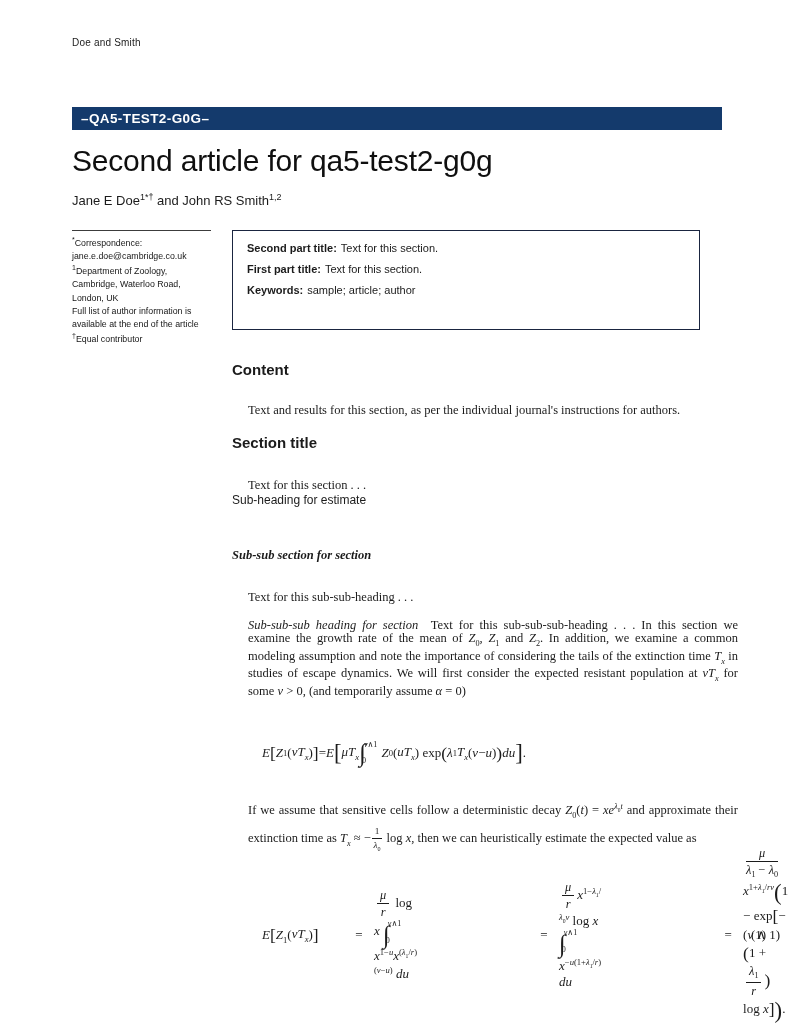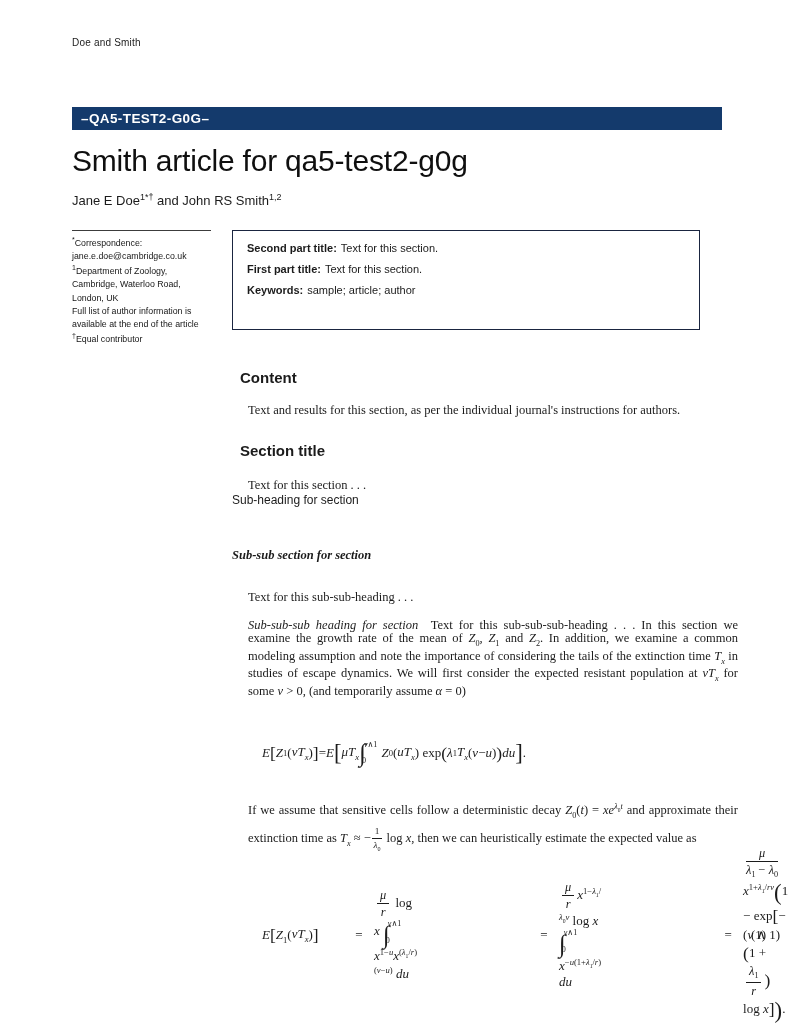--- a/index.html
+++ b/index.html
@@ -41,21 +41,21 @@
   }
   .abstract-title{font-size:12.5px;font-weight:bold;margin:0 0 9px 0;}
   .abstract-row{font-size:11px;line-height:1.25;margin-bottom:7px;}
   .abstract-row:last-child{margin-bottom:15px;}
   .abstract-row b{font-weight:bold;}
   .abstract-row .val{margin-left:4px;}
 
   
   .main-col{left:232px;top:0;width:490px;height:1028px;pointer-events:none;}
   .main-col > *{pointer-events:auto;}
-  .h1{position:absolute;font-size:15px;font-weight:bold;margin:8px;}
+  .h1{position:absolute;font-size:15px;font-weight:bold;margin:0;}
   .h-content{top:361px;}
   .h-section{top:434px;}
   .h-sub{position:absolute;top:493px;font-size:12px;margin:0;font-weight:500;}
   .h-subsub{position:absolute;top:548px;font-size:12.5px;font-style:italic;margin:0;}
   .para{position:absolute;font-size:12.5px;line-height:20.5px;text-align:justify;width:490px;margin:16px;}
   .p-content{top:384px;}
   .p-section{top:459px;text-align:left;}
   .p-sub{top:515px;text-align:left;}
   .p-subsub{top:571px;text-align:left;}
   .p-big{top:603px;line-height:13px;}
@@ -86,21 +86,21 @@
   .eq-sign{width:30px;flex:0 0 30px;text-align:center;}
   .eq-rhs{flex:1 1 auto;}
   .eq-tag{position:absolute;right:22px;top:50%;transform:translateY(-50%);font-size:13px;}
   i{font-family:"Liberation Serif","DejaVu Serif",serif;}
 </style>
 </head>
 <body>
 
 <div class="abs running-head sans">Doe and Smith</div>
 <div class="abs banner sans">–QA5-TEST2-G0G–</div>
-<div class="abs page-title sans">Smith article for qa5-test2-g0g</div>
+<div class="abs page-title sans">Second article for qa5-test2-g0g</div>
 <div class="abs authors sans">Jane E Doe<sup>1*†</sup> and John RS Smith<sup>1,2</sup></div>
 
 <div class="abs sidebar sans"><sup>*</sup>Correspondence:<br>jane.e.doe@cambridge.co.uk<br><sup>1</sup>Department of Zoology,<br>Cambridge, Waterloo Road,<br>London, UK<br>Full list of author information is<br>available at the end of the article<br><sup>†</sup>Equal contributor</div>
 
 <div class="abs abstract-box sans">
   <div class="abstract-row">
     <b>Second part title:</b><span class="val">Text for this section.</span>
   </div>
   <div class="abstract-row">
     <b>First part title:</b><span class="val">Text for this section.</span>
@@ -110,21 +110,21 @@
   </div>
 </div>
 
 <div class="abs main-col">
   <h2 class="h1 sans h-content">Content</h2>
   <p class="para p-content">Text and results for this section, as per the individual journal's instructions for authors.</p>
 
   <h2 class="h1 sans h-section">Section title</h2>
   <p class="para p-section">Text for this section . . .</p>
 
-  <h3 class="h-sub sans">Sub-heading for section</h3>
+  <h3 class="h-sub sans">Sub-heading for estimate</h3>
 
   <h4 class="h-subsub">Sub-sub section for section</h4>
   <p class="para p-subsub">Text for this sub-sub-heading . . .</p>
 
   <p class="para p-big"><i>Sub-sub-sub heading for section</i> Text for this sub-sub-sub-heading . . . In this section we examine the growth rate of the mean of <i>Z</i><sub>0</sub>, <i>Z</i><sub>1</sub> and <i>Z</i><sub>2</sub>. In addition, we examine a common modeling assumption and note the importance of considering the tails of the extinction time <i>T<sub>x</sub></i> in studies of escape dynamics. We will first consider the expected resistant population at <i>vT<sub>x</sub></i> for some <i>v</i> &gt; 0, (and temporarily assume <i>α</i> = 0)</p>
 
   <div class="eq-display math"><i>E</i><span class="d1">[</span><i>Z</i><sub>1</sub>(<i>vT<sub>x</sub></i>)<span class="d1">]</span> = <i>E</i><span class="d2">[</span><i>μT<sub>x</sub></i> <span class="ig">∫</span><span class="lims">
         <span class="lu"><i>v</i>∧1</span>
         <span class="ld">0</span>
       </span> <i>Z</i><sub>0</sub>(<i>uT<sub>x</sub></i>) exp<span class="d1">(</span><i>λ</i><sub>1</sub><i>T<sub>x</sub></i>(<i>v</i> − <i>u</i>)<span class="d1">)</span> <i>du</i><span class="d2">]</span>.</div>

